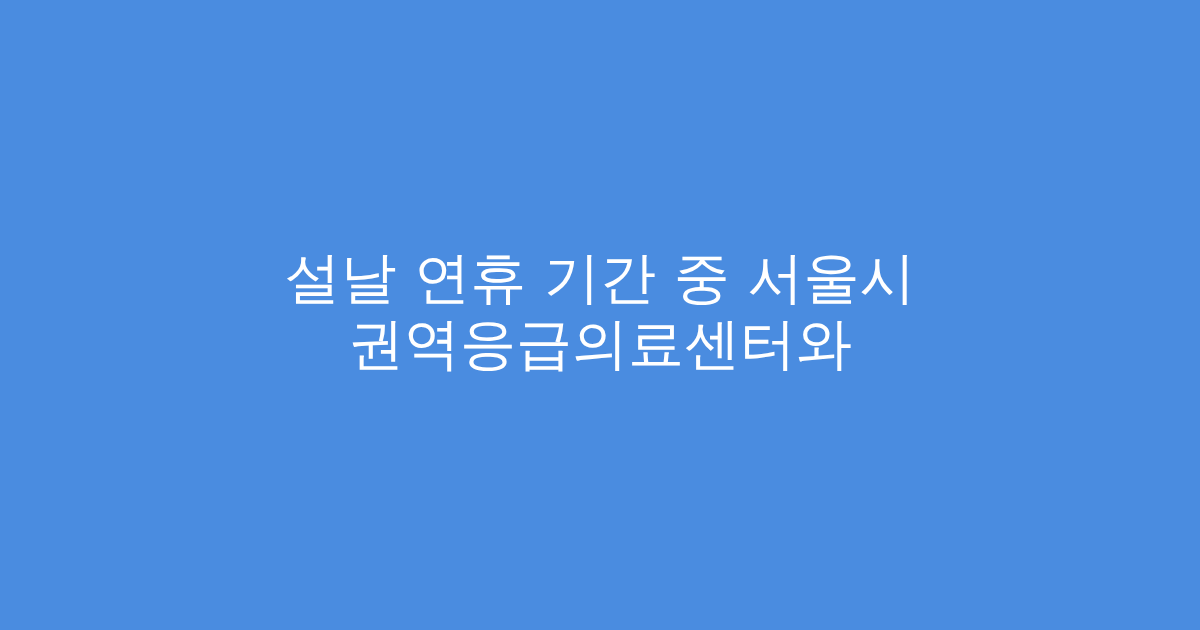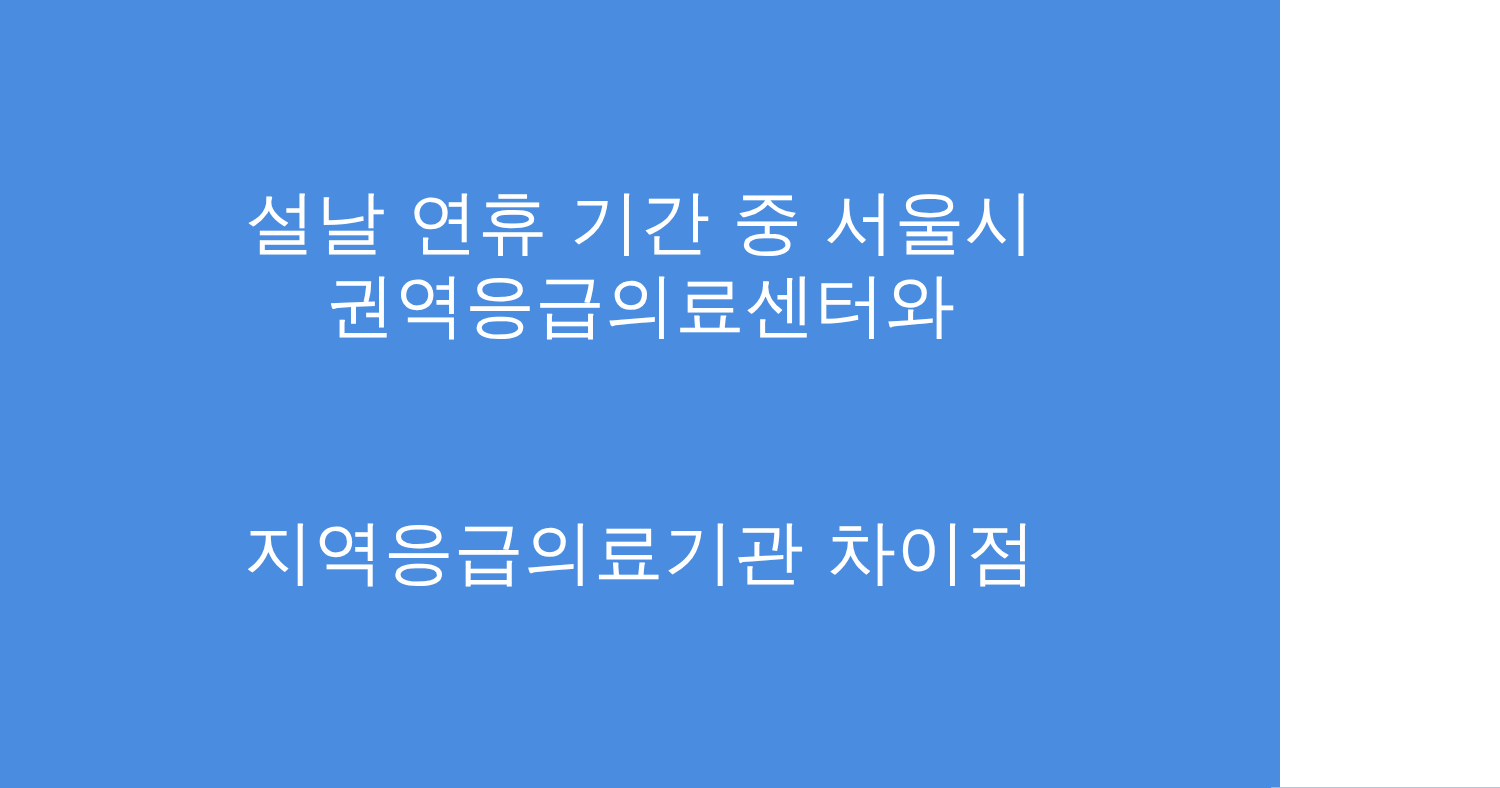--- a/index.html
+++ b/index.html
@@ -12,21 +12,21 @@
     width: 1200px;
     height: 630px;
     overflow: hidden;
     font-family: "DejaVu Sans", "Liberation Sans", sans-serif;
   }
 
   
   .banner {
     position: relative;
     box-sizing: border-box;
-    width: 1024px;
+    width: 1200px;
     height: 630px;
     background: #4a8ce0;
     display: flex;
     align-items: center;
     justify-content: center;
   }
 
   
   .title-block {
     box-sizing: border-box;
@@ -54,17 +54,16 @@
 </style>
 </head>
 <body>
 
 <div class="banner">
 
   <div class="title-block">
 
     <h1 class="title">
       <span class="title-line">설날 연휴 기간 중 서울시 권역응급의료센터와</span>
-      <span class="title-line">지역응급의료기관 차이점</span>
     </h1>
 
   </div>
 </div>
 
 </body></html>

